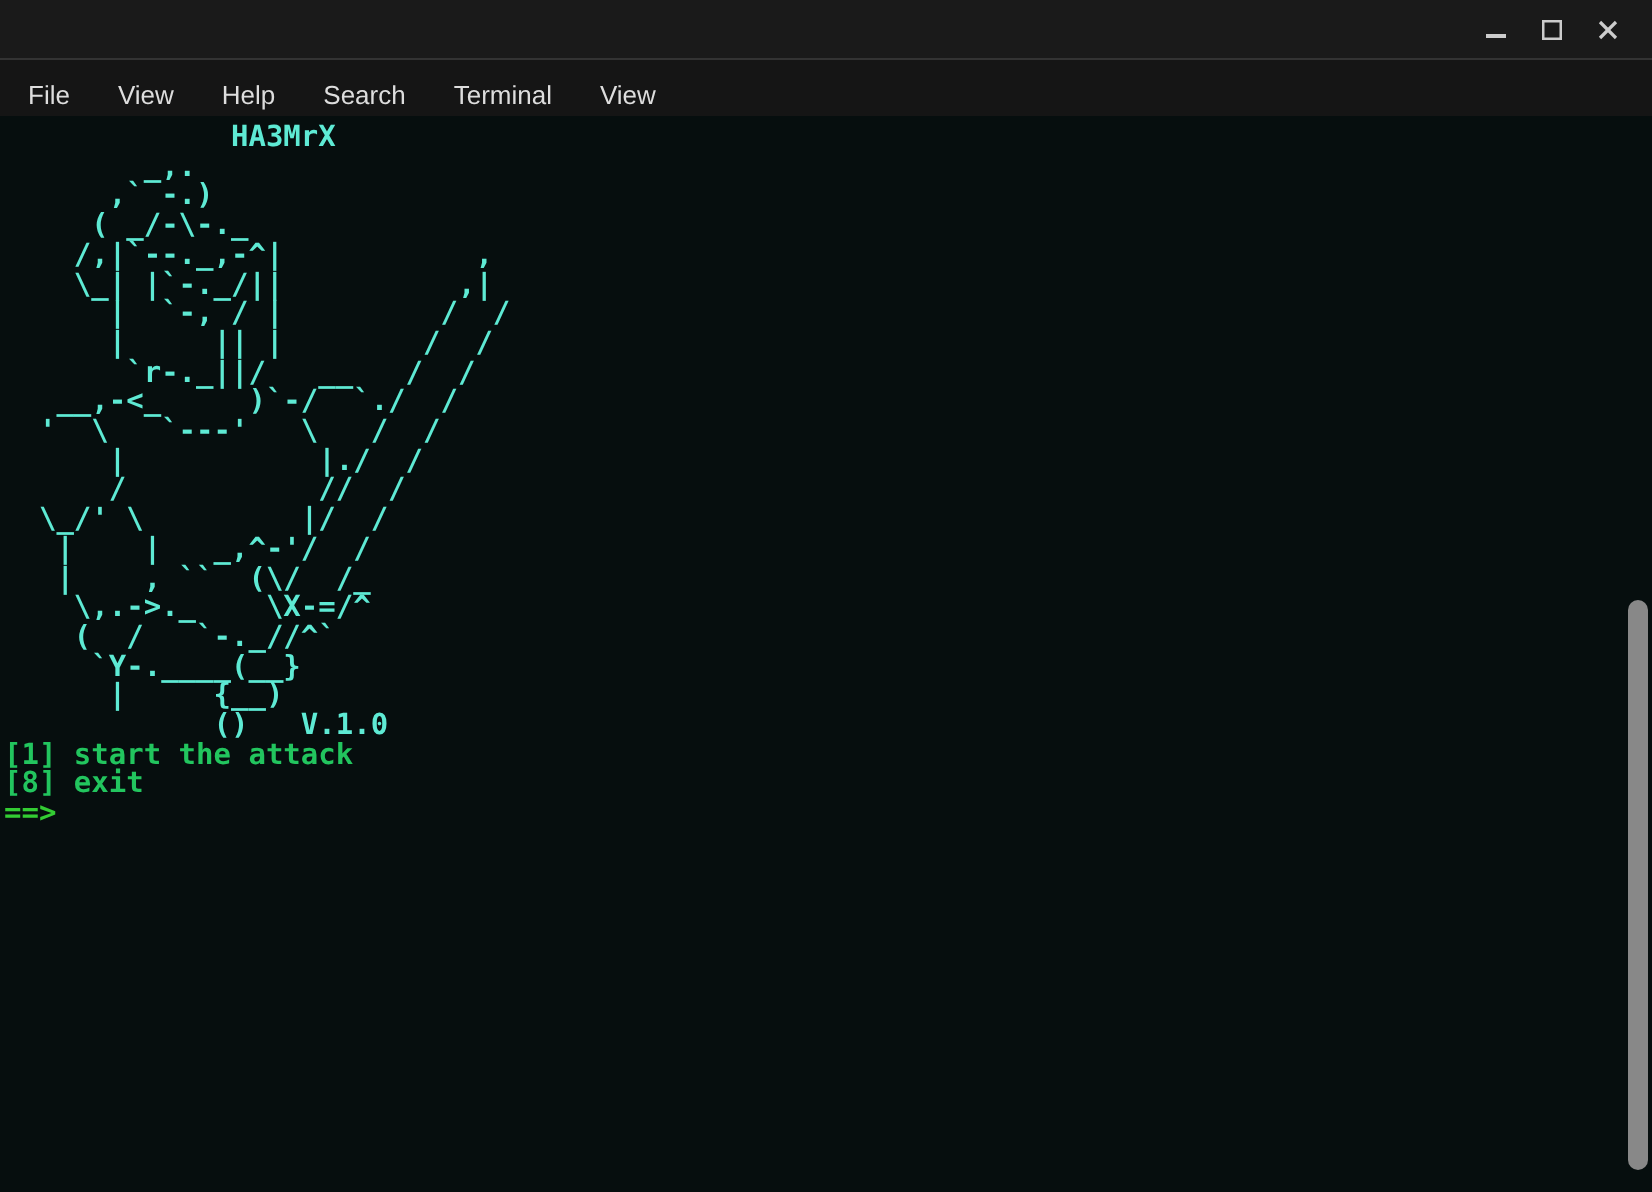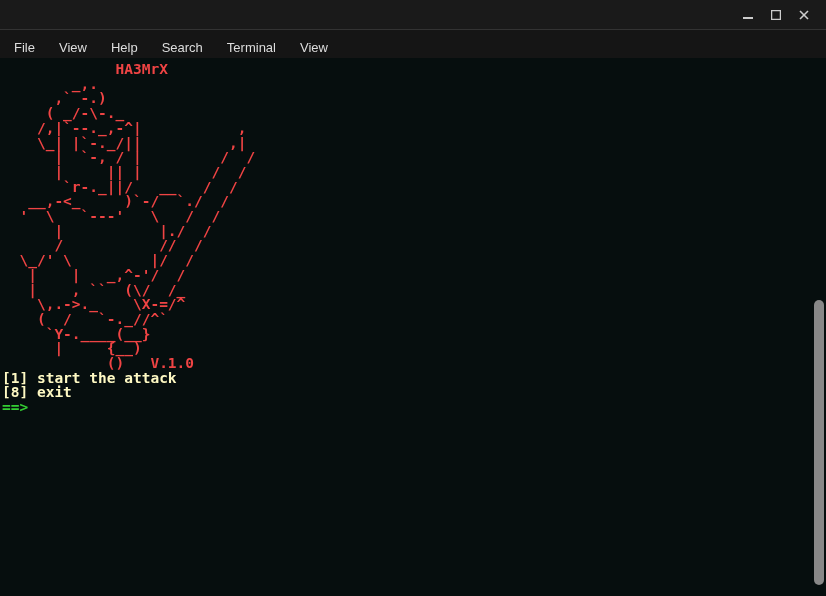--- a/index.html
+++ b/index.html
@@ -74,22 +74,22 @@
     }
     .terminal-content {
       font-family: "DejaVu Sans Mono", "Liberation Mono", monospace;
       font-size: 14.5px;
       line-height: 14.7px;
       color: #33cc33;
       white-space: pre;
       padding: 4px 2px;
       font-weight: bold;
     }
-    .banner-line { color: #ef4444; margin-top: 48px; }
-    .option-line { color: #fef9c3; }
+    .banner-line { color: #5eead4; margin-top: 48px; }
+    .option-line { color: #22c55e; }
     .prompt-line { color: #33cc33; }
     .scrollbar {
       position: absolute;
       right: 2px;
       top: 242px;
       width: 10px;
       height: 285px;
       background: #888;
       border-radius: 5px;
     }

